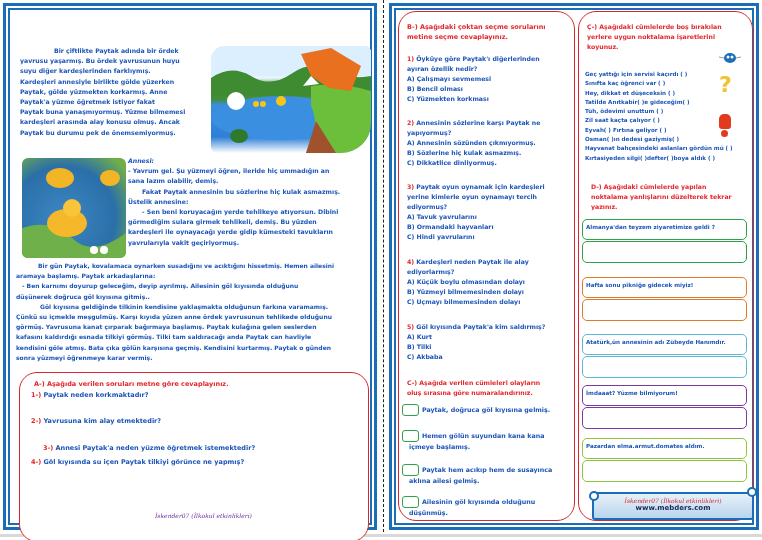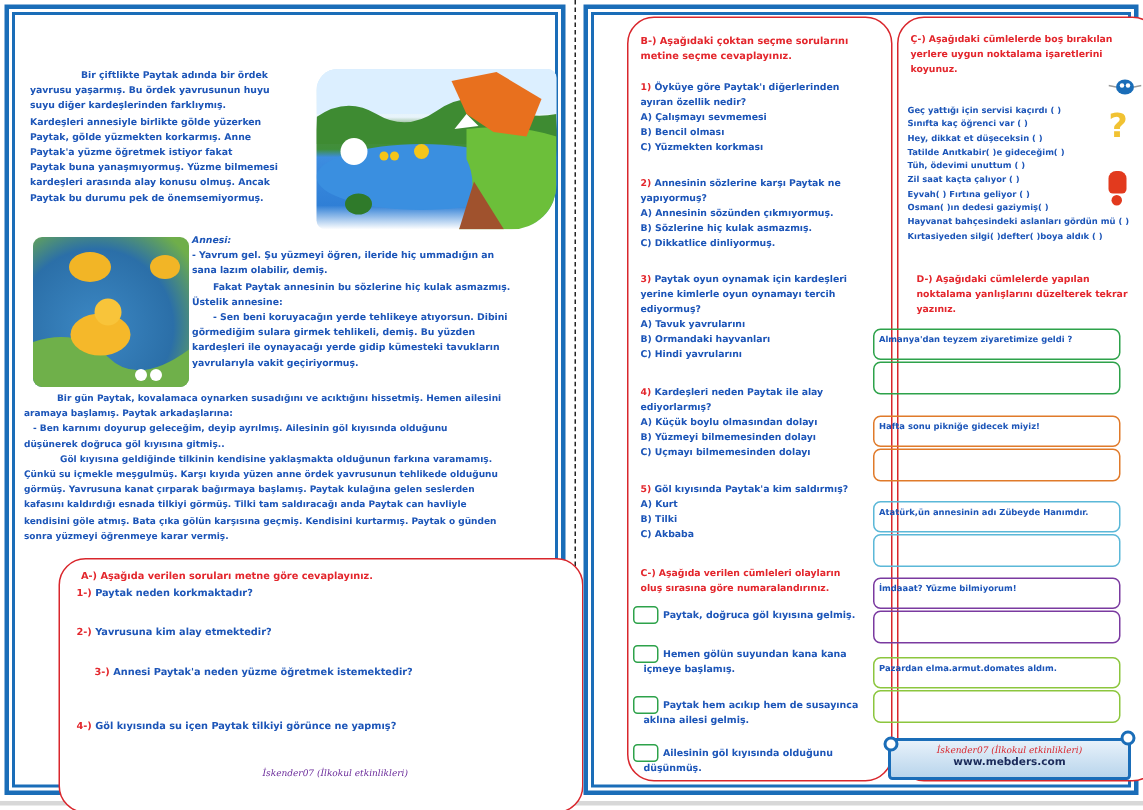--- a/index.html
+++ b/index.html
@@ -25,21 +25,21 @@
 
   .story { position: absolute; font-size: 6.2px; line-height: 10.2px; font-weight: bold; color: #1c55b8; }
   .indent { display: inline-block; width: 34px; }
   .indent-sm { display: inline-block; width: 14px; }
 
   .pic-fox { position: absolute; left: 205px; top: 40px; width: 160px; height: 107px; border-radius: 14px 6px 30px 6px; overflow: hidden;
     background: linear-gradient(#cfe8f7 0%, #e8f4fb 30%, #4a8a3a 38%, #3f8f3a 50%, #3d8de0 55%, #2f7fd6 85%, #fff 100%); }
   .pic-ducks { position: absolute; left: 16px; top: 152px; width: 104px; height: 100px; border-radius: 6px;
     background: radial-gradient(circle at 40% 60%, #3c88c4 0%, #2b6fa8 60%, #6fae4a 90%); overflow: hidden; }
 
-  .box-red { position: absolute; border: 1.5px solid #d9262c; border-radius: 18px; background: #fff; margin-left: 20px; }
+  .box-red { position: absolute; border: 1.5px solid #d9262c; border-radius: 18px; background: #fff; }
   .h-red { color: #e3262c; font-weight: bold; font-size: 6.5px; line-height: 10px; }
   .q-blue { color: #1c55b8; font-weight: bold; font-size: 6.5px; line-height: 10px; }
   .num-red { color: #e3262c; font-weight: bold; }
 
   .sig { position: absolute; font-family: "DejaVu Serif", serif; font-style: italic; font-size: 6px; color: #6a2a9a; }
 
   .order-box { display: inline-block; width: 17px; height: 12px; border: 1.5px solid #2da24a; border-radius: 3px; vertical-align: middle; margin-right: 3px; }
   .c-item { position: absolute; left: 10px; width: 165px; font-size: 6.3px; line-height: 10px; font-weight: bold; color: #1c55b8; }
 
   .d-box { position: absolute; left: 190px; width: 165px; border: 1.5px solid; border-radius: 5px; height: 21px; font-size: 5.6px; font-weight: bold; color: #1c55b8; padding: 4px 3px; }
@@ -132,21 +132,21 @@
 
     <div class="q-blue" style="position:absolute; left:11px; top:17px;">
       <span class="num-red">1-)</span> <span>Paytak neden korkmaktadır?</span>
     </div>
     <div class="q-blue" style="position:absolute; left:11px; top:43px;">
       <span class="num-red">2-)</span> <span>Yavrusuna kim alay etmektedir?</span>
     </div>
     <div class="q-blue" style="position:absolute; left:23px; top:70px;">
       <span class="num-red">3-)</span> <span>Annesi Paytak'a neden yüzme öğretmek istemektedir?</span>
     </div>
-    <div class="q-blue" style="position:absolute; left:11px; top:106px;">
+    <div class="q-blue" style="position:absolute; left:11px; top:84px;">
       <span class="num-red">4-)</span> <span>Göl kıyısında su içen Paytak tilkiyi görünce ne yapmış?</span>
     </div>
     <div class="sig" style="left:135px; top:139px;">İskender07 (İlkokul etkinlikleri)</div>
   </div>
 </div>
 
 <div class="page" id="page-right">
   <div class="inner"></div>
 
   <div class="box-red" style="left:6px; top:5px; width:177px; height:510px;">

